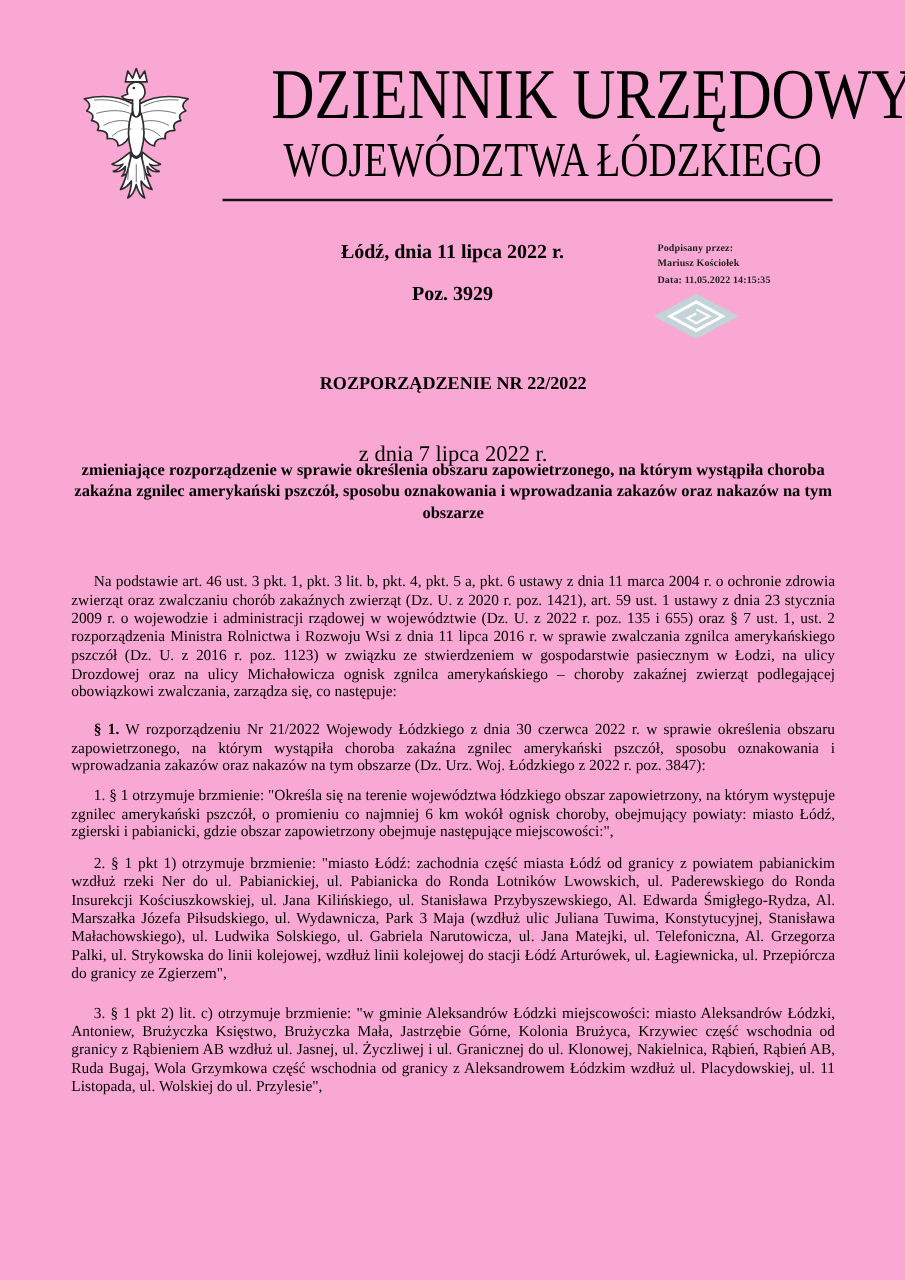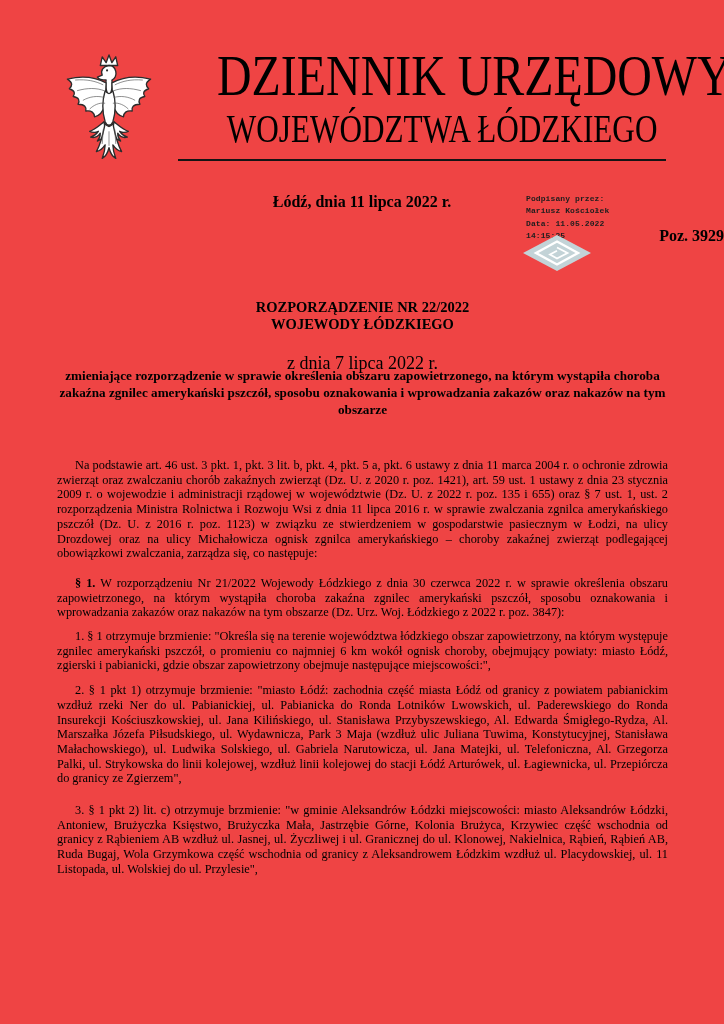--- a/index.html
+++ b/index.html
@@ -1,21 +1,21 @@
 <!DOCTYPE html>
 <html lang="pl"><head>
 <meta charset="utf-8">
 <style>
   html,body{margin:0;padding:0;}
   body{background:#888;}
   .page{
     position:relative;
     width:724px;height:1024px;
     margin:0 auto;
-    background:#ef4444;
+    background:#f9a8d4;
     color:#000;
     font-family:"Liberation Serif","DejaVu Serif",serif;
     overflow:hidden;
   }
   
   .eagle{position:absolute;left:60px;top:52px;width:98px;height:118px;}
   .masthead{position:absolute;left:178px;top:48px;width:488px;text-align:center;}
   .masthead-title1{
     font-size:57px;line-height:56px;white-space:nowrap;
     transform:scaleX(0.84);transform-origin:50% 50%;
@@ -23,25 +23,25 @@
   }
   .masthead-title2{
     font-size:39px;line-height:42px;white-space:nowrap;margin-top:4px;
     transform:scaleX(0.80);transform-origin:50% 50%;
     font-weight:400;
   }
   .masthead-rule{position:absolute;left:178px;top:159px;width:488px;height:2px;background:#141414;}
   
   .place-date{position:absolute;left:0;top:193px;width:724px;text-align:center;
     font-weight:bold;font-size:16px;font-family:Liberation Serif, serif;}
-  .poz{position:absolute;left:0;top:227px;width:724px;text-align:right;
+  .poz{position:absolute;left:0;top:227px;width:724px;text-align:center;
     font-weight:bold;font-size:16px;}
   
   .sig{position:absolute;left:526px;top:193px;width:120px;
-    font-family:Liberation Mono, monospace;
+    font-family:Liberation Serif, serif;
     font-size:8px;font-weight:bold;line-height:12.3px;color:#1e1e1e;letter-spacing:0.1px;}
   .sig-stamp{position:absolute;left:-4px;top:41px;width:70px;height:38px;}
   
   .act-heading{position:absolute;left:57px;top:299px;width:611px;text-align:center;
     font-weight:bold;font-size:14.5px;line-height:16.5px;}
   .act-date{position:absolute;left:57px;top:353px;width:611px;text-align:center;
     font-size:18px;}
   .act-subject{position:absolute;left:57px;top:367px;width:611px;text-align:center;
     font-weight:bold;font-size:13.2px;line-height:17px;}
   
@@ -100,21 +100,20 @@
     <div>Data: 11.05.2022 14:15:35</div>
     <svg class="sig-stamp" viewBox="0 0 70 38" aria-hidden="true">
       <path d="M35,1 L69,19 L35,37 L1,19 Z" fill="#c3d3d7"></path>
       <path d="M35,7.5 L56,19 L35,30.5 L14,19 Z" fill="none" stroke="#ffffff" stroke-width="2.4"></path>
       <path d="M35,13.5 L45.5,19 L35,24.5 L28,20.5 L35,16.8" fill="none" stroke="#ffffff" stroke-width="1.8"></path>
     </svg>
   </div>
 
   <div class="act-heading">
     <div>ROZPORZĄDZENIE NR 22/2022</div>
-    <div>WOJEWODY ŁÓDZKIEGO</div>
   </div>
   <div class="act-date">z dnia 7 lipca 2022 r.</div>
   <div class="act-subject">zmieniające rozporządzenie w sprawie określenia obszaru zapowietrzonego, na którym wystąpiła choroba zakaźna zgnilec amerykański pszczół, sposobu oznakowania i wprowadzania zakazów oraz nakazów na tym obszarze</div>
 
   <div class="doc-body">
     <p class="p-preamble">Na podstawie art. 46 ust. 3 pkt. 1, pkt. 3 lit. b, pkt. 4, pkt. 5 a, pkt. 6 ustawy z dnia 11 marca 2004 r. o ochronie zdrowia zwierząt oraz zwalczaniu chorób zakaźnych zwierząt (Dz. U. z 2020 r. poz. 1421), art. 59 ust. 1 ustawy z dnia 23 stycznia 2009 r. o wojewodzie i administracji rządowej w województwie (Dz. U. z 2022 r. poz. 135 i 655) oraz § 7 ust. 1, ust. 2 rozporządzenia Ministra Rolnictwa i Rozwoju Wsi z dnia 11 lipca 2016 r. w sprawie zwalczania zgnilca amerykańskiego pszczół (Dz. U. z 2016 r. poz. 1123) w związku ze stwierdzeniem w gospodarstwie pasiecznym w Łodzi, na ulicy Drozdowej oraz na ulicy Michałowicza ognisk zgnilca amerykańskiego – choroby zakaźnej zwierząt podlegającej obowiązkowi zwalczania, zarządza się, co następuje:</p>
     <p class="p-sec1"><span class="b">§ 1.</span><span> W rozporządzeniu Nr 21/2022 Wojewody Łódzkiego z dnia 30 czerwca 2022 r. w sprawie określenia obszaru zapowietrzonego, na którym wystąpiła choroba zakaźna zgnilec amerykański pszczół, sposobu oznakowania i wprowadzania zakazów oraz nakazów na tym obszarze (Dz. Urz. Woj. Łódzkiego z 2022 r. poz. 3847):</span></p>
     <p class="p-item1"><span>1.</span><span> § 1 otrzymuje brzmienie: "Określa się na terenie województwa łódzkiego obszar zapowietrzony, na którym występuje zgnilec amerykański pszczół, o promieniu co najmniej 6 km wokół ognisk choroby, obejmujący powiaty: miasto Łódź, zgierski i pabianicki, gdzie obszar zapowietrzony obejmuje następujące miejscowości:",</span></p>
     <p class="p-item2"><span>2.</span><span> § 1 pkt 1) otrzymuje brzmienie: "miasto Łódź: zachodnia część miasta Łódź od granicy z powiatem pabianickim wzdłuż rzeki Ner do ul. Pabianickiej, ul. Pabianicka do Ronda Lotników Lwowskich, ul. Paderewskiego do Ronda Insurekcji Kościuszkowskiej, ul. Jana Kilińskiego, ul. Stanisława Przybyszewskiego, Al. Edwarda Śmigłego-Rydza, Al. Marszałka Józefa Piłsudskiego, ul. Wydawnicza, Park 3 Maja (wzdłuż ulic Juliana Tuwima, Konstytucyjnej, Stanisława Małachowskiego), ul. Ludwika Solskiego, ul. Gabriela Narutowicza, ul. Jana Matejki, ul. Telefoniczna, Al. Grzegorza Palki, ul. Strykowska do linii kolejowej, wzdłuż linii kolejowej do stacji Łódź Arturówek, ul. Łagiewnicka, ul. Przepiórcza do granicy ze Zgierzem",</span></p>
     <p class="p-item3"><span>3.</span><span> § 1 pkt 2) lit. c) otrzymuje brzmienie: "w gminie Aleksandrów Łódzki miejscowości: miasto Aleksandrów Łódzki, Antoniew, Brużyczka Księstwo, Brużyczka Mała, Jastrzębie Górne, Kolonia Brużyca, Krzywiec część wschodnia od granicy z Rąbieniem AB wzdłuż ul. Jasnej, ul. Życzliwej i ul. Granicznej do ul. Klonowej, Nakielnica, Rąbień, Rąbień AB, Ruda Bugaj, Wola Grzymkowa część wschodnia od granicy z Aleksandrowem Łódzkim wzdłuż ul. Placydowskiej, ul. 11 Listopada, ul. Wolskiej do ul. Przylesie",</span></p>

